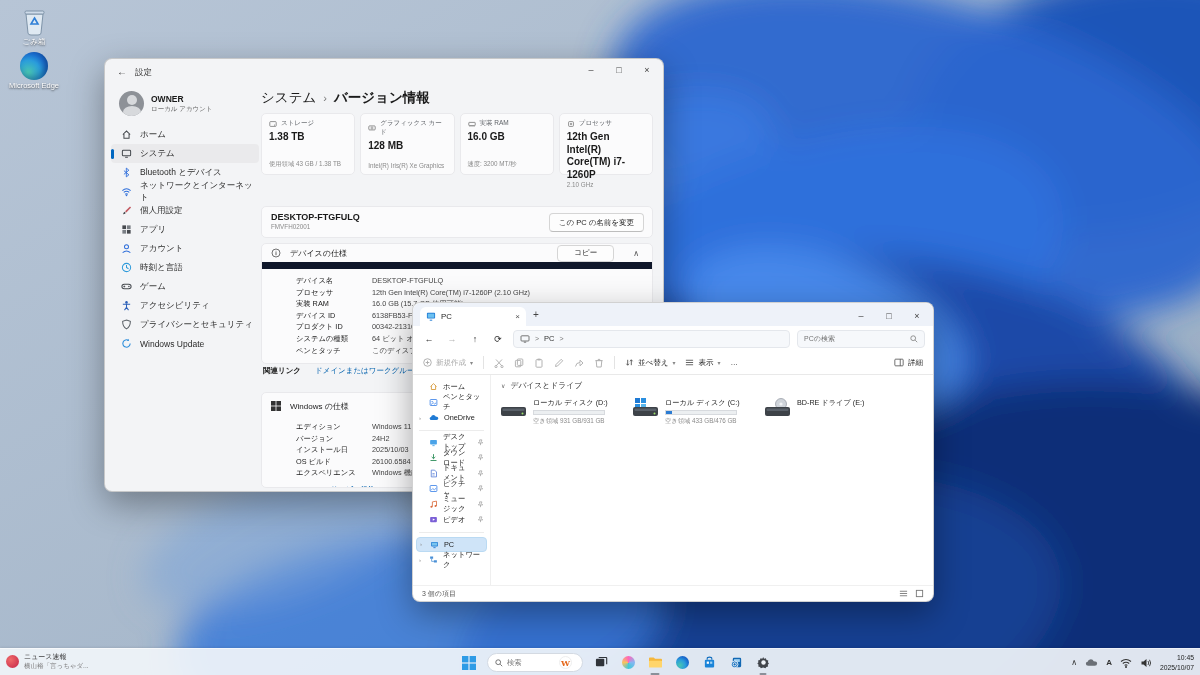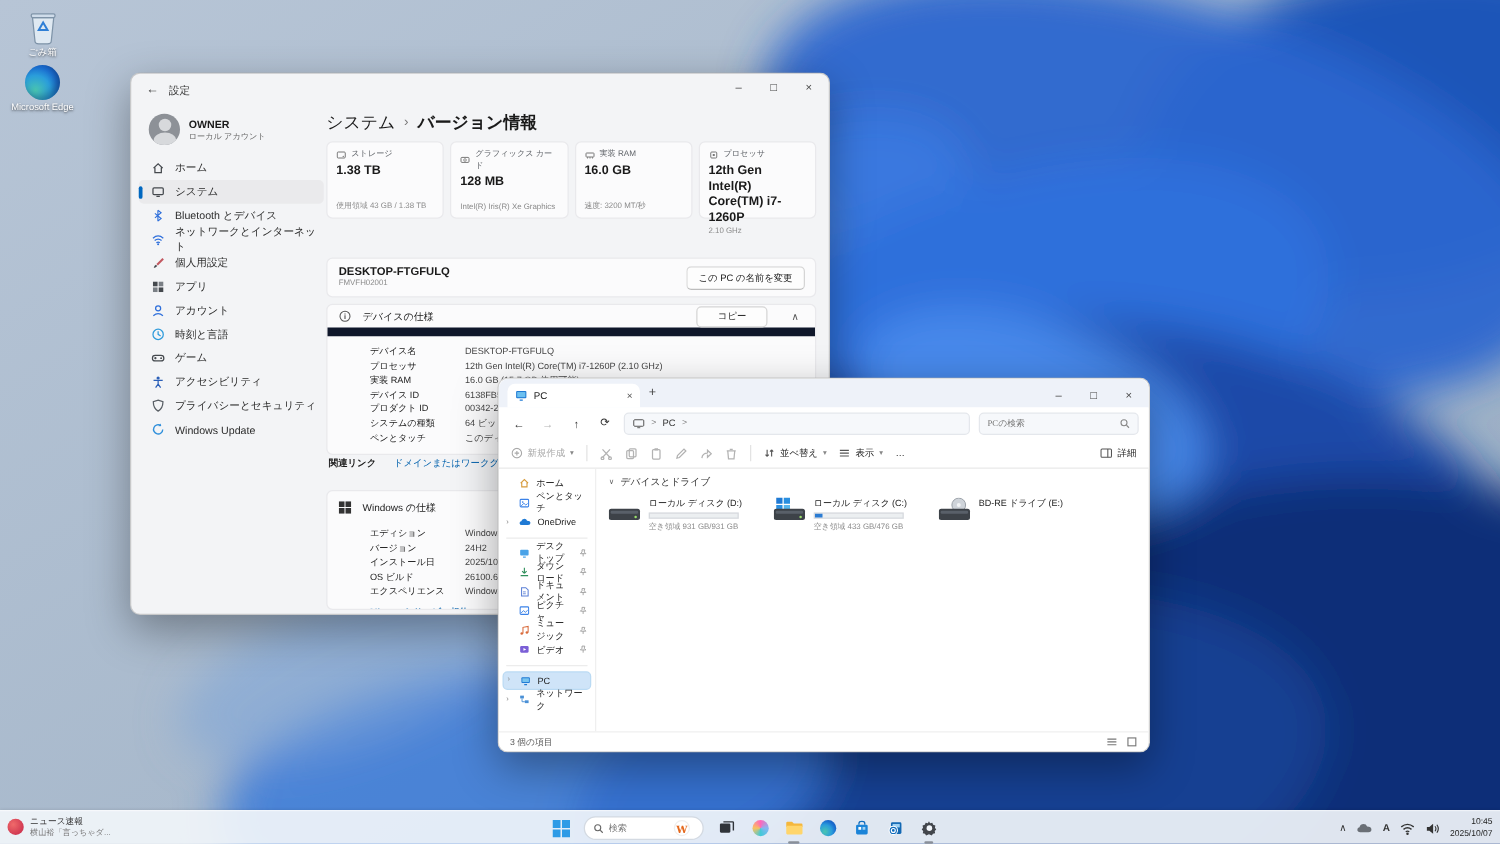--- a/index.html
+++ b/index.html
@@ -59,32 +59,32 @@
   .related{position:absolute;left:4px;top:281px;display:flex;gap:14px;font-size:7.5px}
   .related .rl{font-weight:bold;color:#1a1a1a}
   .related a{color:#0061ad;text-decoration:none}
   .wspec{position:absolute;left:2px;top:307px;right:10px;height:96px;background:#fbfbfc;border:1px solid #e9e9ec;border-radius:5px;overflow:hidden}
   .wspec .sh{height:26px;display:flex;align-items:center;padding:0 9px;gap:9px}
   .wspec .sh .t{font-size:8px;color:#1a1a1a}
   .wspec .rows{padding:2px 9px 4px 34px}
   .wspec .mslink{display:block;margin:2px 0 0 34px;font-size:7.3px;color:#0061ad;font-weight:bold;text-decoration:none}
 
   
-  #explorer{left:398px;top:302px;width:522px;height:300px;z-index:6;background:#fff;overflow:hidden}
+  #explorer{left:412px;top:302px;width:522px;height:300px;z-index:6;background:#fff;overflow:hidden}
   .tabbar{position:absolute;left:0;top:0;right:0;height:23px;background:#eef2f9;border-radius:8px 8px 0 0}
   .tab{position:absolute;left:7px;top:4px;width:106px;height:19px;background:#fff;border-radius:6px 6px 0 0;display:flex;align-items:center;padding:0 6px;gap:5px;font-size:7.8px;color:#222}
   .tab .x{margin-left:auto;color:#555;font-size:8px}
   .newtab{position:absolute;left:120px;top:6px;font-size:10px;color:#444}
   .navbar{position:absolute;left:0;top:23px;right:0;height:25px;background:#fff;display:flex;align-items:center;padding:0 8px;gap:7px}
   .navbtn{font-size:9px;color:#333;width:16px;text-align:center}
   .navbtn.dis{color:#b5b5b5}
   .addr{height:18px;flex:1;background:#f6f8fb;border:1px solid #e4e7ec;border-radius:4px;display:flex;align-items:center;padding:0 6px;gap:5px;font-size:7.5px;color:#333}
   .addr .sep{color:#777;font-size:7px}
   .esearch{width:128px;height:18px;background:#f6f8fb;border:1px solid #e4e7ec;border-radius:4px;display:flex;align-items:center;padding:0 6px;gap:4px}
-  .esearch input{border:none;outline:none;background:transparent;flex:1;font-size:7px;color:#444;font-family:Liberation Serif, serif}
+  .esearch input{border:none;outline:none;background:transparent;flex:1;font-size:7px;color:#444;font-family:Liberation Sans, sans-serif}
   .toolbar{position:absolute;left:0;top:48px;right:0;height:24px;background:#fff;border-bottom:1px solid #e9e9e9;display:flex;align-items:center;padding:0 10px;gap:10px;font-size:7.5px}
   .tbtn{display:flex;align-items:center;gap:4px;color:#222}
   .tbtn.dis{color:#a9a9a9}
   .tsep{width:1px;height:13px;background:#e3e3e3}
   .caret{font-size:6px;color:#888}
   .tright{margin-left:auto;display:flex;align-items:center;gap:4px;color:#222}
   .ebody{position:absolute;left:0;top:72px;right:0;bottom:16px;display:flex}
   .esb{width:78px;border-right:1px solid #efefef;padding-top:4px}
   .esb-it{display:flex;align-items:center;height:15.5px;padding:0 3px 0 13px;gap:5px;font-size:7.3px;color:#222;border-radius:4px;margin:0 3px;position:relative}
   .esb-it .chv{position:absolute;left:3px;color:#888;font-size:6px}
@@ -100,21 +100,21 @@
   .drive .dfill{height:100%;background:#2b7cd3}
   .drive .dfree{font-size:6.3px;color:#8a8a8a;margin-top:2px;white-space:nowrap}
   .estatus{position:absolute;left:0;bottom:0;right:0;height:16px;border-top:1px solid #f0f0f0;display:flex;align-items:center;padding:0 9px;font-size:7px;color:#555}
   .estatus .sic{margin-left:auto;display:flex;gap:7px;color:#666}
 
   
   #taskbar{position:absolute;left:0;bottom:0;width:1200px;height:27px;background:rgba(241,245,250,.92);border-top:1px solid rgba(255,255,255,.5);box-shadow:0 -1px 2px rgba(0,0,0,.08);z-index:10}
   .widgets{position:absolute;left:6px;top:3px;display:flex;gap:5px;align-items:center}
   .widgets .w1{font-size:7px;color:#333}
   .widgets .w2{font-size:6.5px;color:#777}
-  .tcenter{position:absolute;left:440px;top:0;height:27px;display:flex;align-items:center;gap:9px}
+  .tcenter{position:absolute;left:460px;top:0;height:27px;display:flex;align-items:center;gap:9px}
   .tb-search{width:96px;height:19px;border-radius:10px;background:#fff;border:1px solid #d4dae2;display:flex;align-items:center;padding:0 3px 0 7px;gap:4px}
   .tb-search input{border:none;outline:none;background:transparent;width:48px;font-size:7.3px;color:#444;font-family:inherit}
   .tbi{position:relative;width:18px;height:27px;display:flex;align-items:center;justify-content:center}
   .tbi .ind{position:absolute;bottom:1px;left:50%;transform:translateX(-50%);width:7px;height:2px;border-radius:2px;background:#8a9099}
   .tray{position:absolute;right:6px;top:0;height:27px;display:flex;align-items:center;gap:8px}
   .tray .g{font-size:8px;color:#333}
   .clock{text-align:right;font-size:6.8px;color:#222;line-height:1.35}
 </style>
 </head>
 <body>

